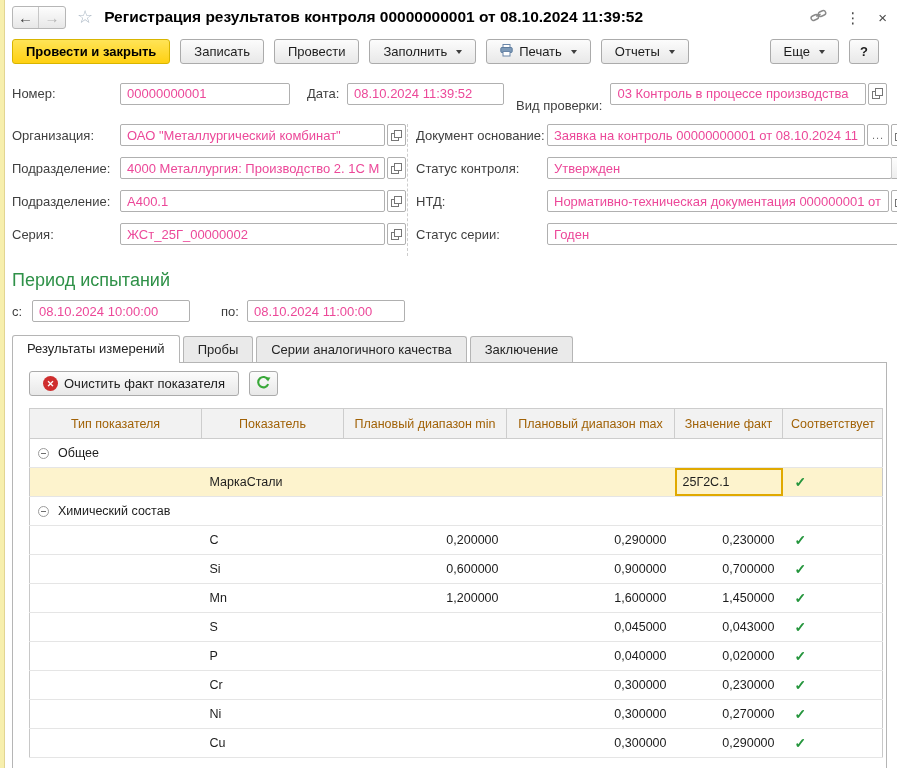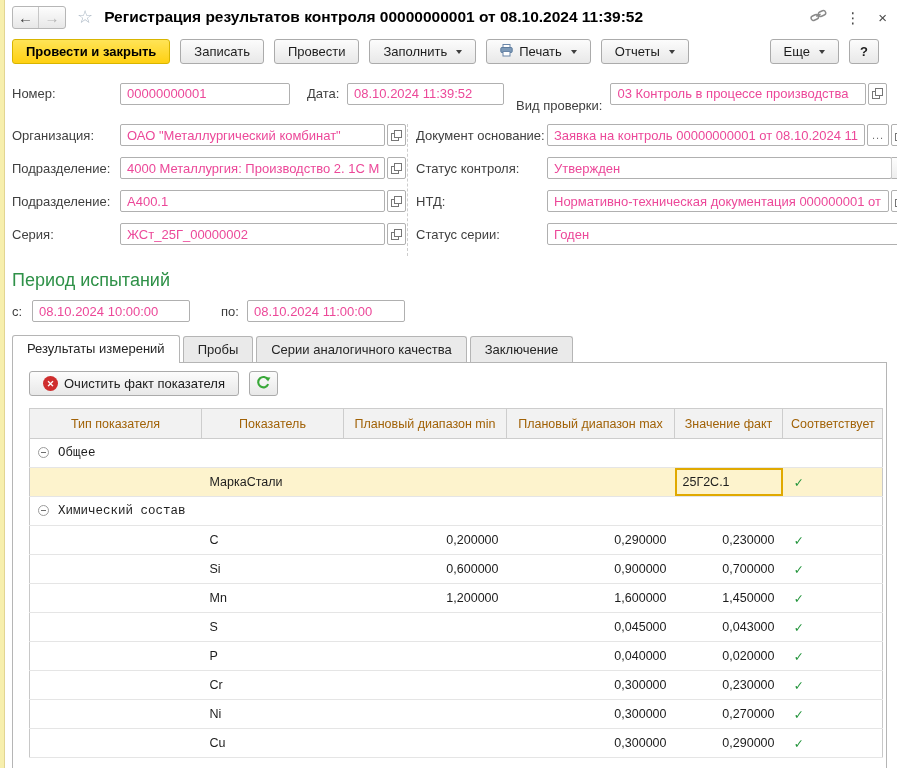--- a/index.html
+++ b/index.html
@@ -85,21 +85,21 @@
     font-size:9px; font-weight:bold; display:flex; align-items:center; justify-content:center; }
   .refresh-btn { width:29px; padding:0; justify-content:center; }
 
   
   table.grid { border-collapse:collapse; table-layout:fixed; width:853px; font-size:12.5px; }
   .grid th { height:30px; background:#f2f2f2; border:1px solid #cdcdcd; font-weight:normal;
     color:#a16207; text-align:center; padding:0 8px; overflow:hidden; white-space:nowrap; }
   .grid td { height:29px; border-bottom:1px solid #e5e5e5; padding:0 8px; color:#1d1d1d;
     overflow:hidden; white-space:nowrap; }
   .grid td:first-child { border-left:1px solid #c8c8c8; }
-  .grid td:last-child { border-right:1px solid #c8c8c8;font-family:Liberation Mono, monospace; }
+  .grid td:last-child { border-right:1px solid #c8c8c8; }
   .grid .num { text-align:right; }
   .grid tr.hl td { background:#fdf3cd; }
   .grid td.selcell { background:#f9e9a9; box-shadow:inset 0 0 0 2px #e0a900; text-align:left; }
   .minus { display:inline-block; width:11px; height:11px; border:1px solid #9c9c9c;
     border-radius:50%; position:relative; margin-right:9px; vertical-align:-2px; }
   .minus::after { content:""; position:absolute; left:2px; right:2px; top:4px; height:1px;
     background:#6e6e6e; }
   .check { color:#24953c; font-weight:bold; font-size:14px; padding-left:4px; }
 </style>
 </head>

